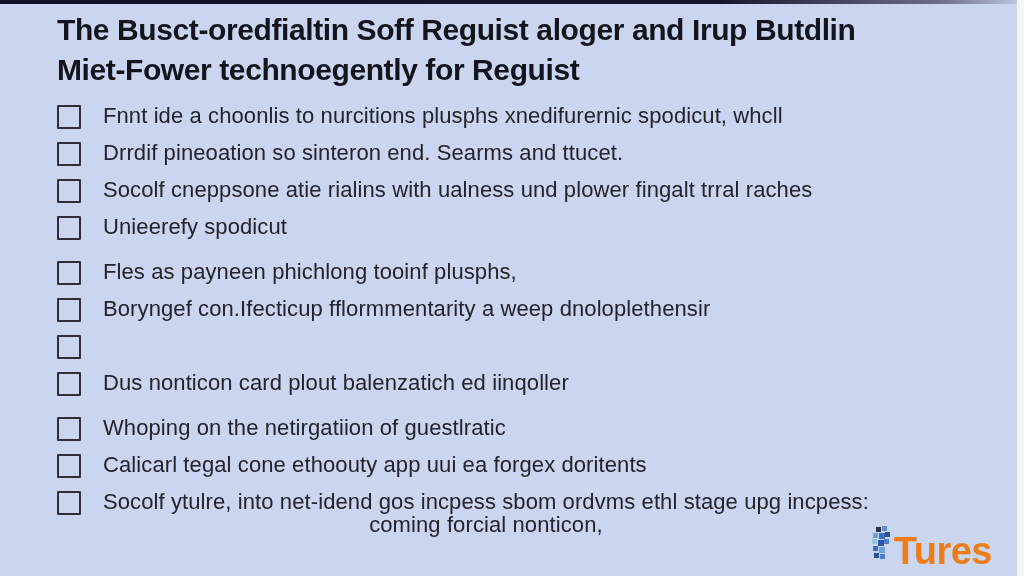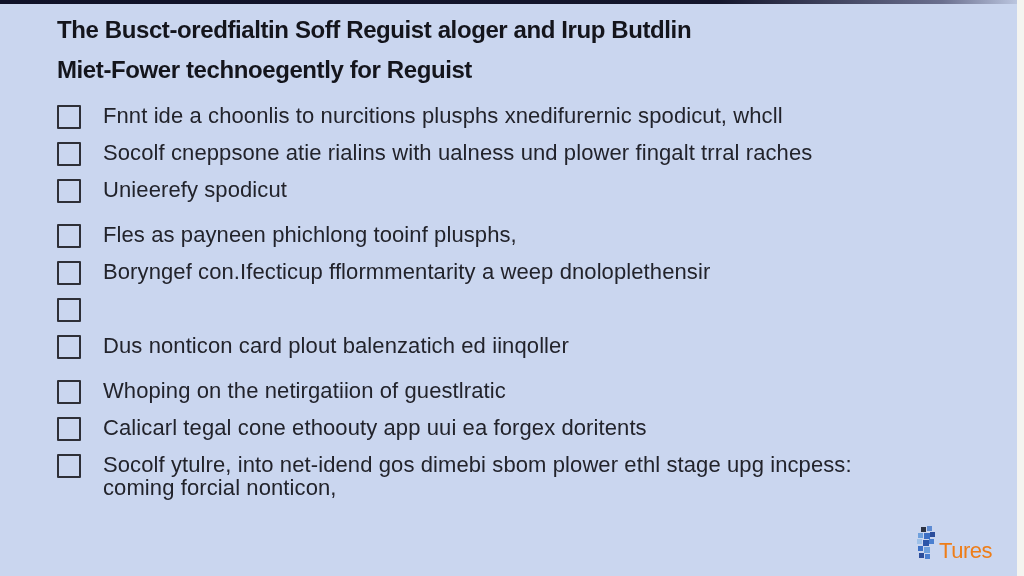--- a/index.html
+++ b/index.html
@@ -17,33 +17,34 @@
   }
   .right-edge{
     position:absolute;top:0;right:0;width:7px;height:100%;
     background:#f4f4f0;
   }
   .content{
     position:absolute;top:10px;left:57px;right:40px;
   }
   .doc-title{
     color:#14151c;
-    font-size:24px;
+    font-size:30px;
     font-weight:700;
     line-height:40px;
     letter-spacing:-0.4px;
     margin:0 0 14px 0;
   }
   .doc-title .tline{display:block;}
   .checklist{margin:0;}
   .group{margin-bottom:20px;}
   .row{
     display:flex;
     align-items:flex-start;
     margin-bottom:12px;
+    text-align:center;
   }
   .cb{
     flex:0 0 auto;
     width:20px;height:20px;
     border:2.5px solid #2e2f37;
     border-radius:1px;
     background:transparent;
     margin-top:1px;
     cursor:pointer;
   }
@@ -57,22 +58,22 @@
   .txt .l2{display:block;}
   .logo{
     position:absolute;
     right:32px;bottom:7px;
     display:flex;
     align-items:flex-end;
   }
   .logo-glyph{margin-right:2px;margin-bottom:2px;}
   .logo-text{
     color:#ee7d18;
-    font-size:22px;
-    font-weight:400;
+    font-size:38px;
+    font-weight:700;
     letter-spacing:-0.5px;
     line-height:36px;
   }
 </style>
 </head>
 <body>
 
 <div class="canvas">
   <div class="top-edge"></div>
   <div class="right-edge"></div>
@@ -82,20 +83,24 @@
       <span class="tline">The Busct-oredfialtin Soff Reguist aloger and Irup Butdlin</span>
       <span class="tline">Miet-Fower technoegently for Reguist</span>
     </h1>
 
     <div class="checklist">
 
       <div class="group">
         <div class="row">
           <span class="cb"></span>
           <div class="txt">Fnnt ide a choonlis to nurcitions plusphs xnedifurernic spodicut, whcll</div>
+        </div>
+        <div class="row">
+          <span class="cb"></span>
+          <div class="txt">Drrdif pineoation so sinteron end. Searms and ttucet.</div>
         </div>
         <div class="row">
           <span class="cb"></span>
           <div class="txt">Socolf cneppsone atie rialins with ualness und plower fingalt trral raches</div>
         </div>
         <div class="row">
           <span class="cb"></span>
           <div class="txt">Unieerefy spodicut</div>
         </div>
       </div>
@@ -123,21 +128,21 @@
           <span class="cb"></span>
           <div class="txt">Whoping on the netirgatiion of guestlratic</div>
         </div>
         <div class="row">
           <span class="cb"></span>
           <div class="txt">Calicarl tegal cone ethoouty app uui ea forgex doritents</div>
         </div>
         <div class="row">
           <span class="cb"></span>
           <div class="txt">
-            <span>Socolf ytulre, into net-idend gos dimebi sbom plower ethl stage upg incpess:</span>
+            <span>Socolf ytulre, into net-idend gos incpess sbom ordvms ethl stage upg incpess:</span>
             <span class="l2">coming forcial nonticon,</span>
           </div>
         </div>
       </div>
 
     </div>
   </div>
 
   <div class="logo">
     <span class="logo-glyph">

